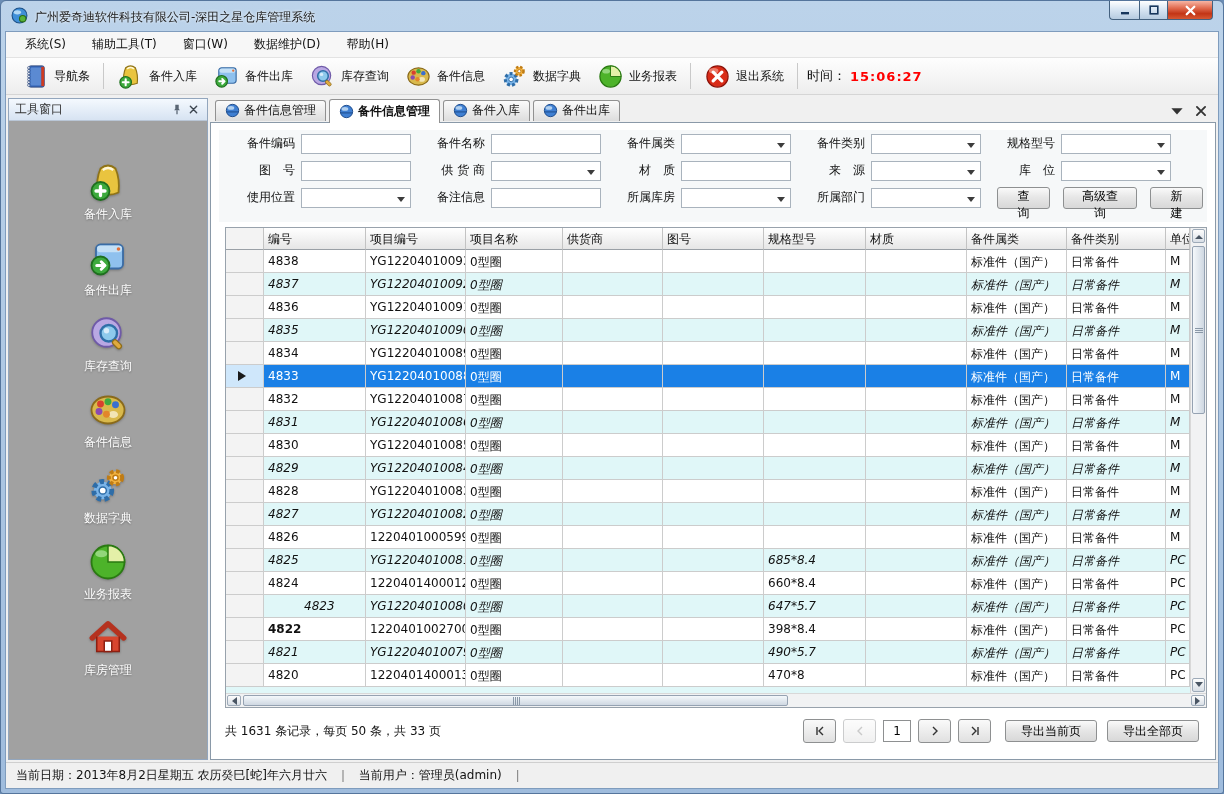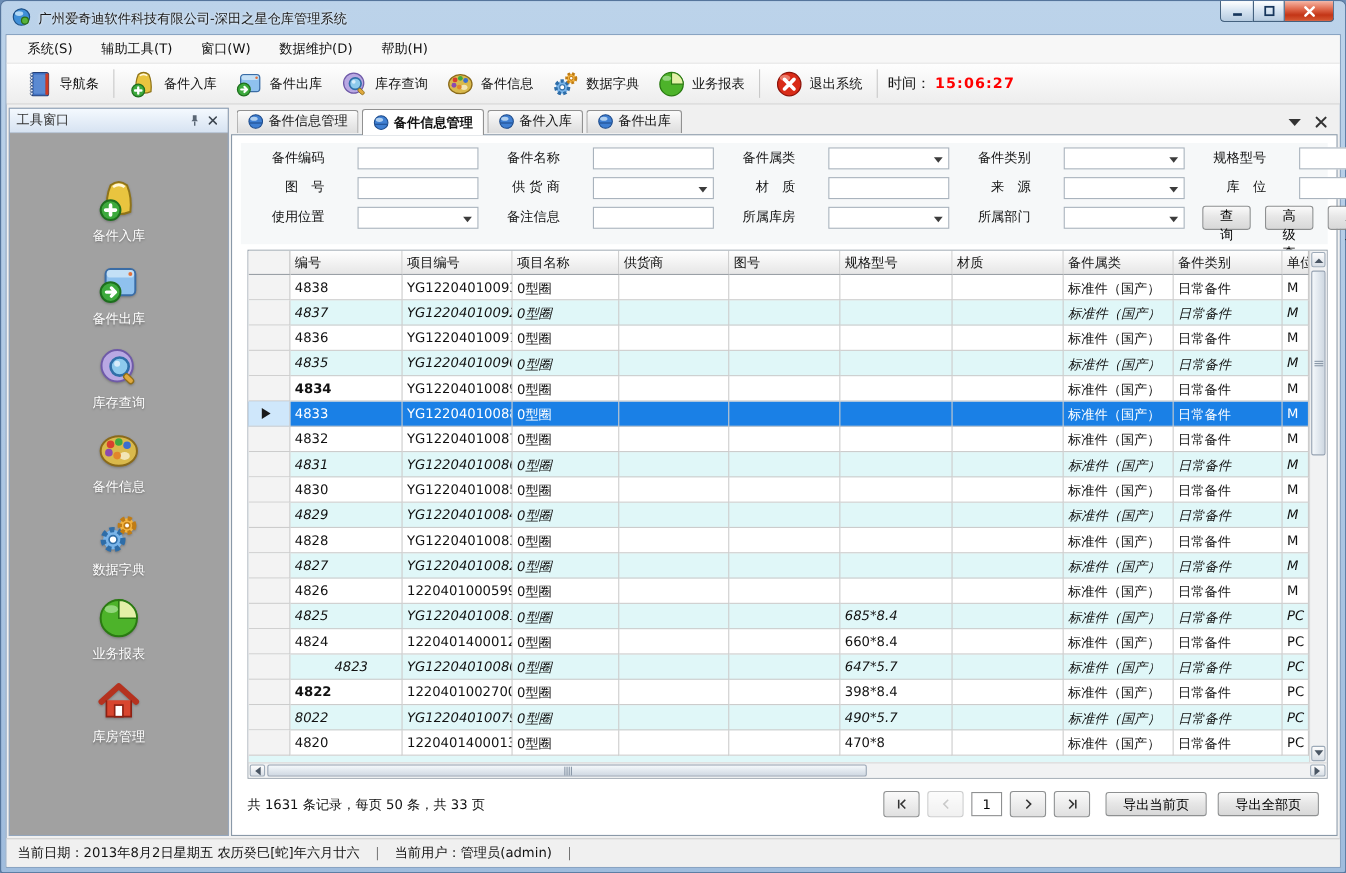--- a/index.html
+++ b/index.html
@@ -54,21 +54,21 @@
          background:linear-gradient(#fbfbfb,#dddddd); border:1px solid #919191; border-bottom:none;
          border-radius:3px 3px 0 0; margin-right:3px; white-space:nowrap; }
   .tab .icon { width:15px; height:15px; }
   .tab.active { height:24px; background:#fff; font-weight:bold; z-index:3; margin-bottom:-1px; }
   .tab-corner { position:absolute; right:8px; top:7px; display:flex; gap:10px; align-items:center; z-index:4; }
   .tab-corner .sb-ctl { width:14px; height:12px; }
   .doc-panel { position:absolute; top:24px; left:0; right:0; bottom:0; background:#fff; border:1px solid #8a99a8; }
   
   .sform { position:absolute; top:7px; left:8px; right:8px; height:92px; background:#f6f8f9; }
   .form-row { display:flex; align-items:center; height:27px; padding-left:18px; }
-  .fgroup { display:flex; align-items:center; margin-right:16px;gap:24px; }
+  .fgroup { display:flex; align-items:center; margin-right:16px; }
   .flabel { width:58px; text-align:right; margin-right:6px; white-space:pre; color:#111; }
   .ftext, .fselect { width:110px; height:20px; border:1px solid #a9b3bd; background:#fff; font-size:12px;
                      font-family:inherit; padding:0 3px; position:relative; }
   .fselect::after { content:""; position:absolute; right:5px; top:8px;
                     border:4px solid transparent; border-top:5px solid #3c3c3c; }
   .fbuttons { margin-left:auto; display:flex; gap:13px; margin-right:4px; }
   .btn { height:22px; padding:0 15px; font-size:12px; font-family:inherit; cursor:pointer;
          background:linear-gradient(#fafafa,#e7e7e7 45%,#d8d8d8); border:1px solid #8e9091; border-radius:3px; }
   
   .table-wrap { position:absolute; top:104px; left:14px; width:982px; height:481px; border:1px solid #98a2ac; background:#fff; }
@@ -557,21 +557,21 @@
                   <div class="cell" style="width: 100px;"></div>
                   <div class="cell" style="width: 101px;"></div>
                   <div class="cell" style="width: 102px;"></div>
                   <div class="cell" style="width: 101px;"></div>
                   <div class="cell" style="width: 100px;">标准件（国产）</div>
                   <div class="cell" style="width: 99px;">日常备件</div>
                   <div class="cell" style="width: 24px;">M</div>
                 </div>
                 <div class="grow">
                   <div class="cell rowsel" style="width: 38px;"></div>
-                  <div class="cell" style="width: 102px; font-weight: bold;">4834</div>
+                  <div class="cell" style="width: 102px;">4834</div>
                   <div class="cell" style="width: 100px;">YG12204010089</div>
                   <div class="cell" style="width: 97px;">0型圈</div>
                   <div class="cell" style="width: 100px;"></div>
                   <div class="cell" style="width: 101px;"></div>
                   <div class="cell" style="width: 102px;"></div>
                   <div class="cell" style="width: 101px;"></div>
                   <div class="cell" style="width: 100px;">标准件（国产）</div>
                   <div class="cell" style="width: 99px;">日常备件</div>
                   <div class="cell" style="width: 24px;">M</div>
                 </div>
@@ -726,21 +726,21 @@
                   <div class="cell" style="width: 100px;"></div>
                   <div class="cell" style="width: 101px;"></div>
                   <div class="cell" style="width: 102px;">398*8.4</div>
                   <div class="cell" style="width: 101px;"></div>
                   <div class="cell" style="width: 100px;">标准件（国产）</div>
                   <div class="cell" style="width: 99px;">日常备件</div>
                   <div class="cell" style="width: 24px;">PC</div>
                 </div>
                 <div class="grow alt">
                   <div class="cell rowsel" style="width: 38px;"></div>
-                  <div class="cell" style="width: 102px;">8022</div>
+                  <div class="cell" style="width: 102px;">4821</div>
                   <div class="cell" style="width: 100px;">YG12204010079</div>
                   <div class="cell" style="width: 97px;">0型圈</div>
                   <div class="cell" style="width: 100px;"></div>
                   <div class="cell" style="width: 101px;"></div>
                   <div class="cell" style="width: 102px;">490*5.7</div>
                   <div class="cell" style="width: 101px;"></div>
                   <div class="cell" style="width: 100px;">标准件（国产）</div>
                   <div class="cell" style="width: 99px;">日常备件</div>
                   <div class="cell" style="width: 24px;">PC</div>
                 </div>

